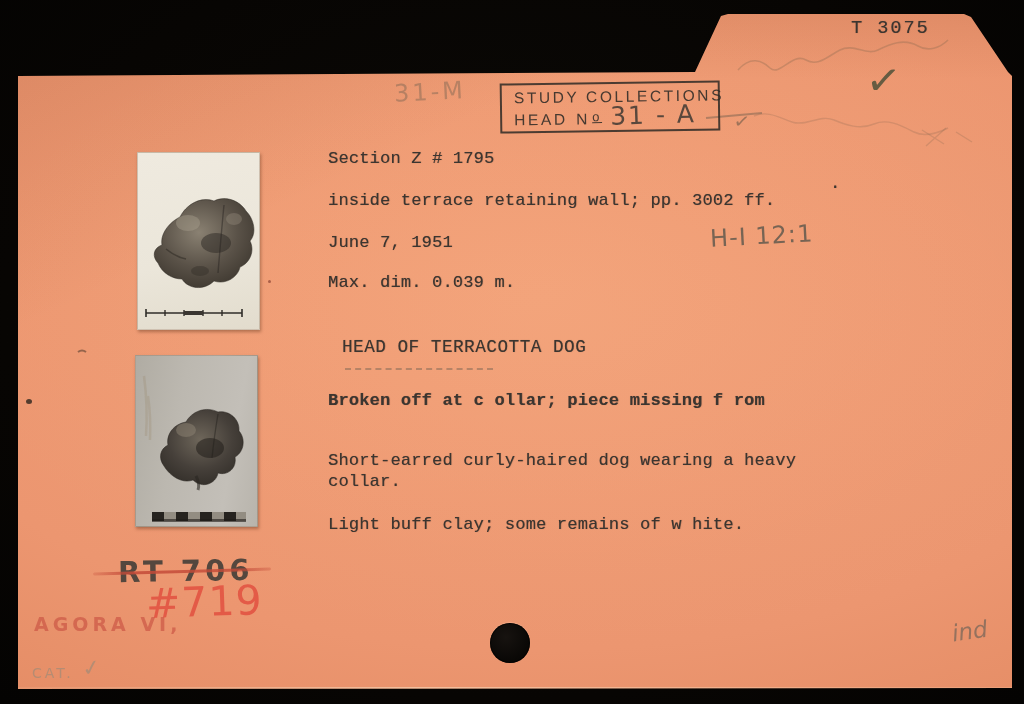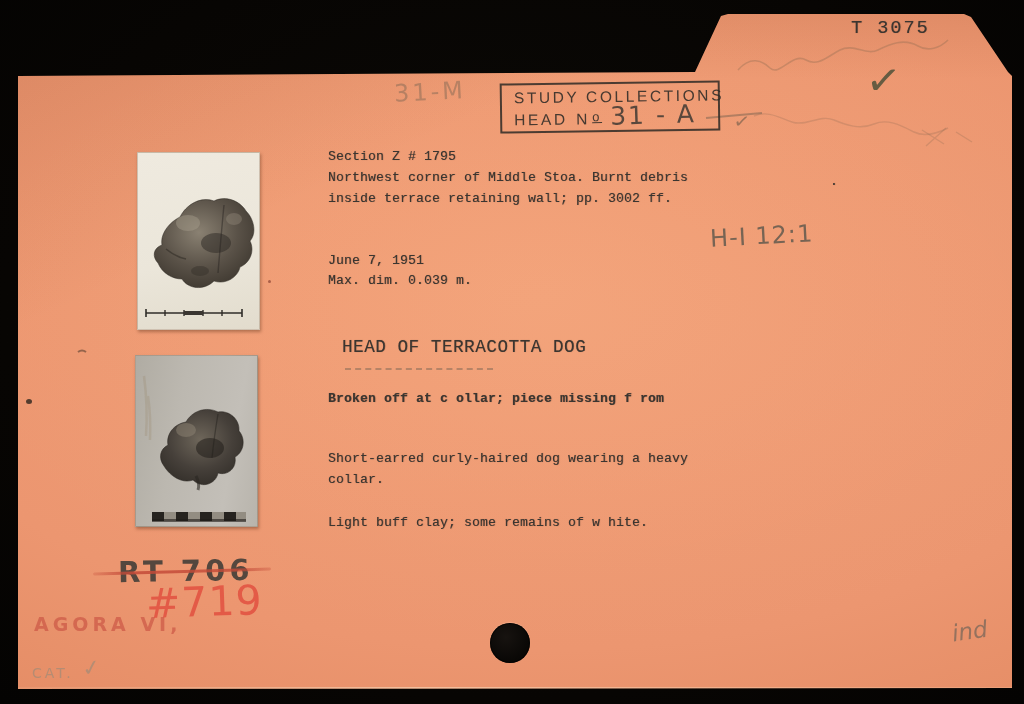--- a/index.html
+++ b/index.html
@@ -26,21 +26,21 @@
       linear-gradient(155deg, rgba(110,45,18,.14) 0%, rgba(0,0,0,0) 28%),
       linear-gradient(to bottom, rgba(120,50,20,.10) 0%, rgba(0,0,0,0) 10%),
       radial-gradient(90% 70% at 55% 45%, rgba(255,200,160,.10), rgba(0,0,0,0) 70%);
   }
   .card::after{
     content:"";position:absolute;left:0;bottom:0;width:100%;height:2px;pointer-events:none;
     background:linear-gradient(to right, rgba(250,220,190,.10), rgba(252,228,198,.55) 40%, rgba(250,220,190,.20));
   }
   .typed{
     position:absolute;font-family:"Liberation Mono","DejaVu Sans Mono",monospace;
-    font-size:13px;letter-spacing:.2px;color:var(--ink);white-space:pre;
+    font-size:17px;letter-spacing:.2px;color:var(--ink);white-space:pre;
     text-shadow:.4px .4px .7px rgba(52,44,38,.55);
   }
   .typed-title{font-size:17.5px;letter-spacing:.6px;}
   .hand{
     position:absolute;font-family:"DejaVu Sans",sans-serif;color:var(--pencil);white-space:pre;
   }
   .stamp-box{
     position:absolute;left:482px;top:70px;width:220px;height:50px;
     border:2.5px solid rgba(46,42,38,.85);transform:rotate(-.8deg);
     box-sizing:border-box;
@@ -106,25 +106,24 @@
     <span class="stamp-text" style="left:74px;top:26px;">N</span>
     <span class="stamp-text" style="left:90px;top:25px;font-size:13px;text-decoration:underline;">o</span>
     <span class="hand" style="left:108px;top:17px;font-size:25px;color:rgba(62,56,50,.85);transform:rotate(-1deg);letter-spacing:2px;">31 - A</span>
   </div>
 
   <div class="hand" style="left:716px;top:98px;font-size:19px;color:rgba(92,82,68,.55);transform:rotate(8deg);">✓</div>
 
   <div class="hand" style="left:376px;top:66px;font-size:24px;color:rgba(105,92,78,.4);transform:rotate(-3deg);letter-spacing:3px;">31-M</div>
 
   <div class="typed" style="left:310px;top:137px;">Section Z # 1795</div>
-  <div class="typed" style="left:310px;top:158px;">Northwest corner of Middle Stoa. Burnt debris</div>
   <div class="typed" style="left:310px;top:179px;">inside terrace retaining wall; pp. 3002 ff.</div>
   <div class="typed" style="left:812px;top:162px;">.</div>
 
-  <div class="typed" style="left:310px;top:221px;margin-top:20px;">June 7, 1951</div>
+  <div class="typed" style="left:310px;top:221px;">June 7, 1951</div>
 
   <div class="hand" style="left:692px;top:210px;font-size:24px;color:rgba(98,89,77,.85);transform:rotate(-3deg);letter-spacing:1px;">H-I 12:1</div>
 
   <div class="typed" style="left:310px;top:261px;">Max. dim. 0.039 m.</div>
 
   <div class="typed typed-title" style="left:324px;top:325px;">HEAD OF TERRACOTTA DOG</div>
   <div class="underline-faded"></div>
 
   <div class="typed" style="left:310px;top:379px;font-weight:bold;">Broken off at c ollar; piece missing f rom</div>
   <div class="typed" style="left:310px;top:439px;">Short-earred curly-haired dog wearing a heavy</div>

